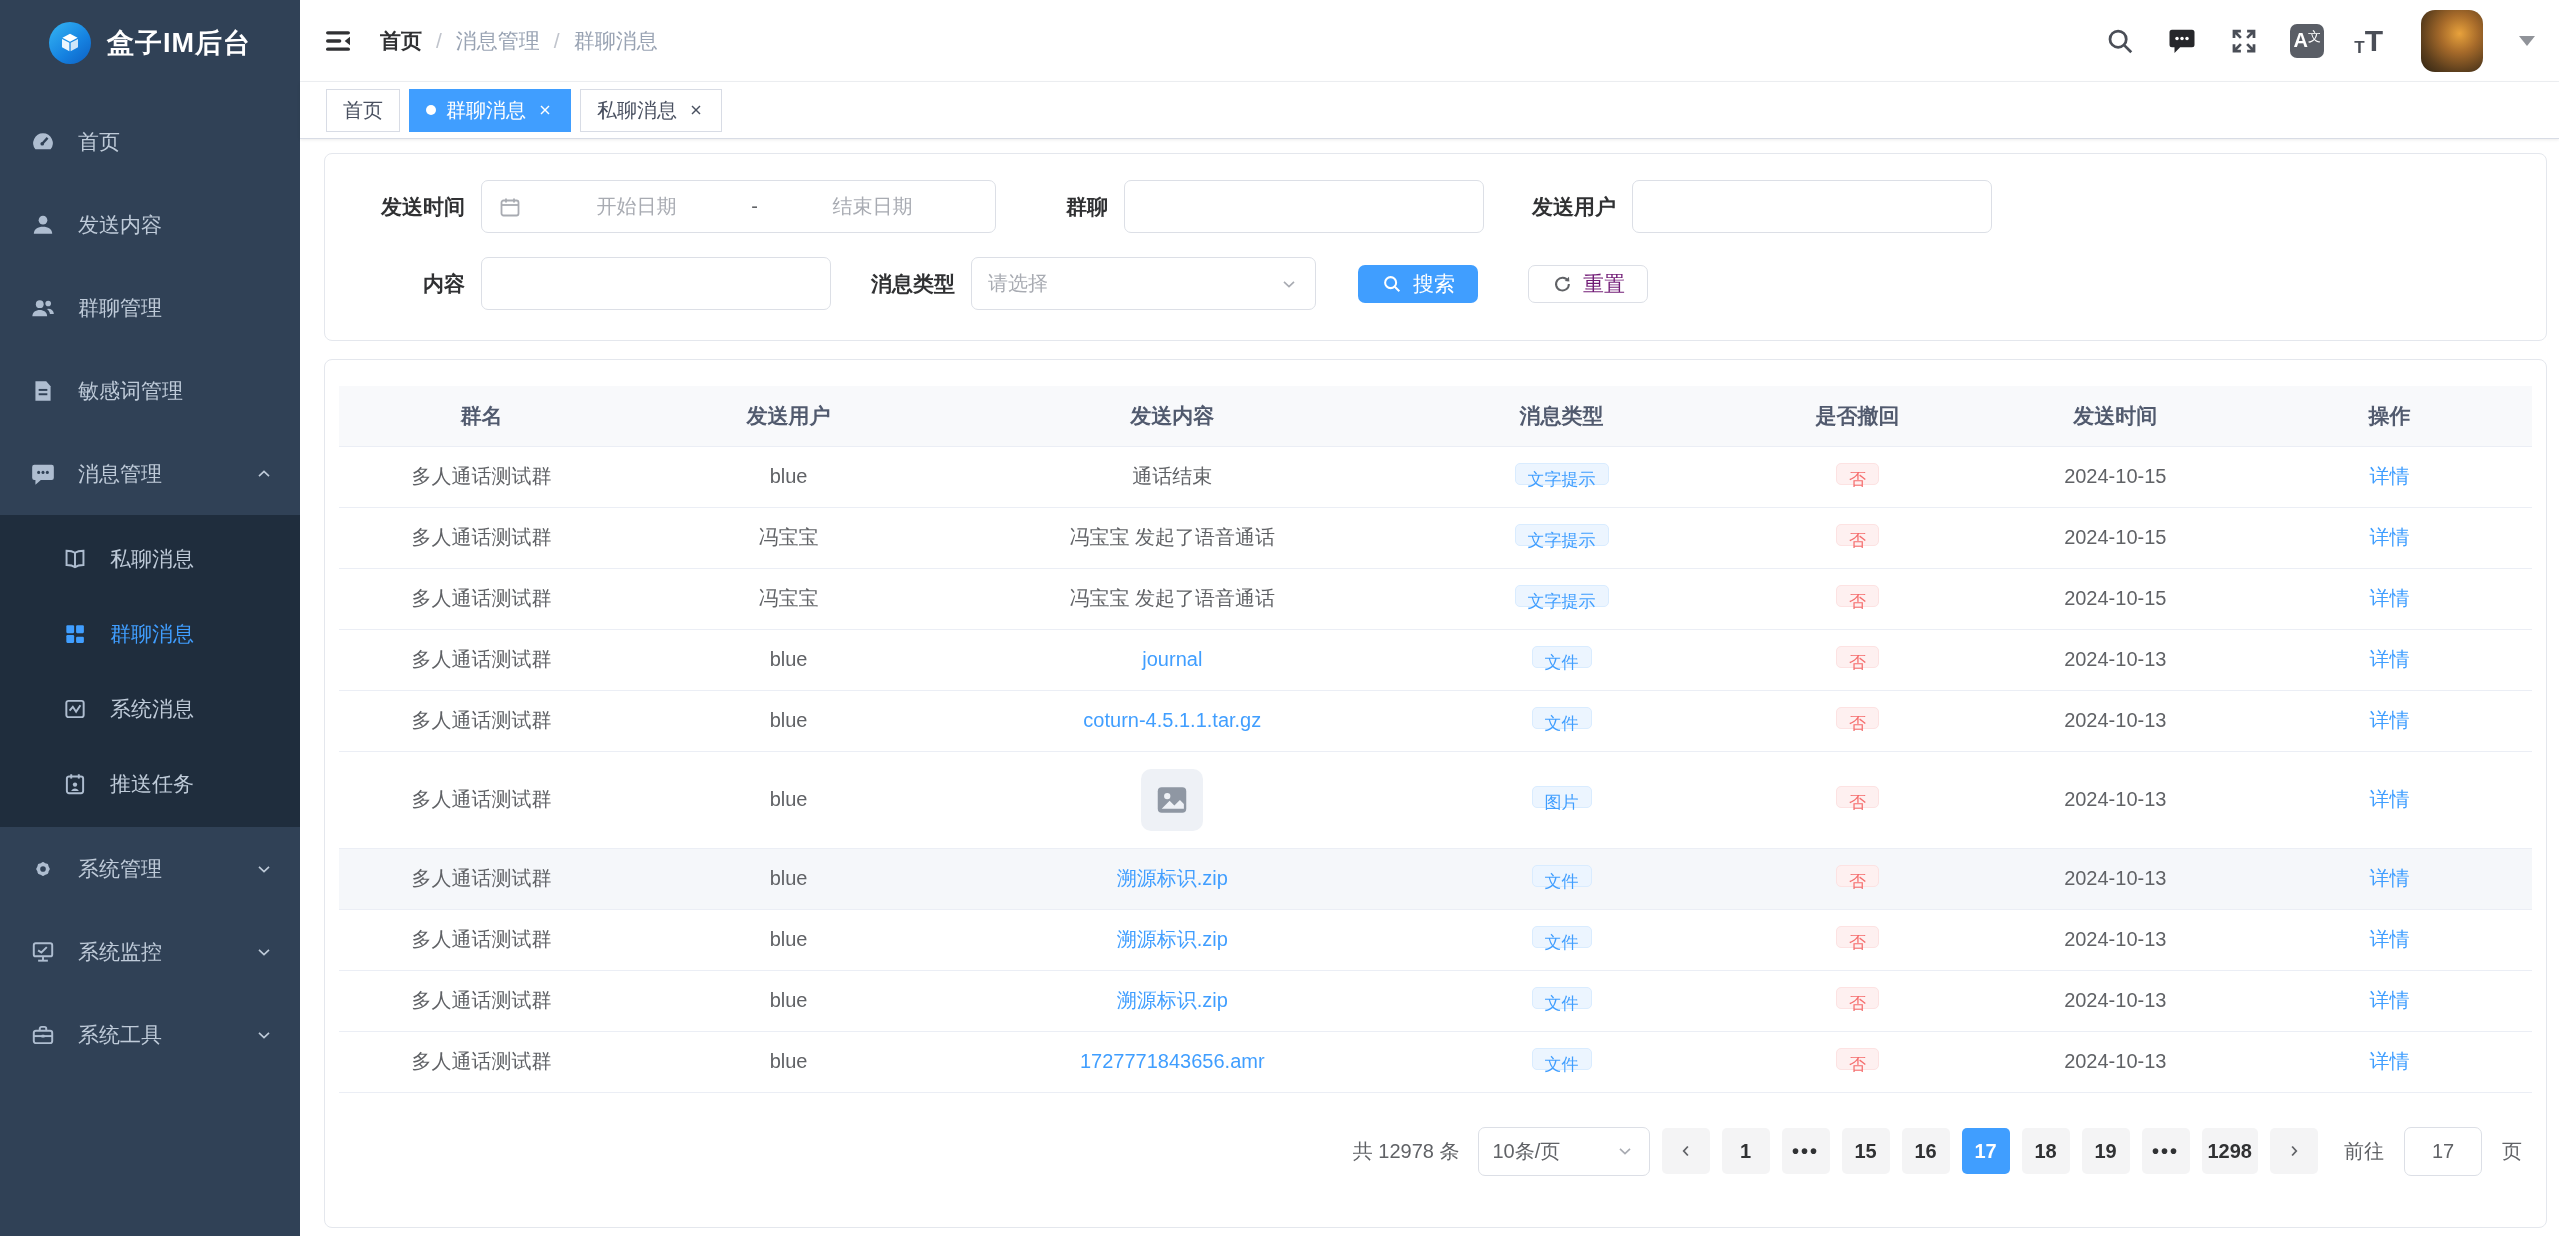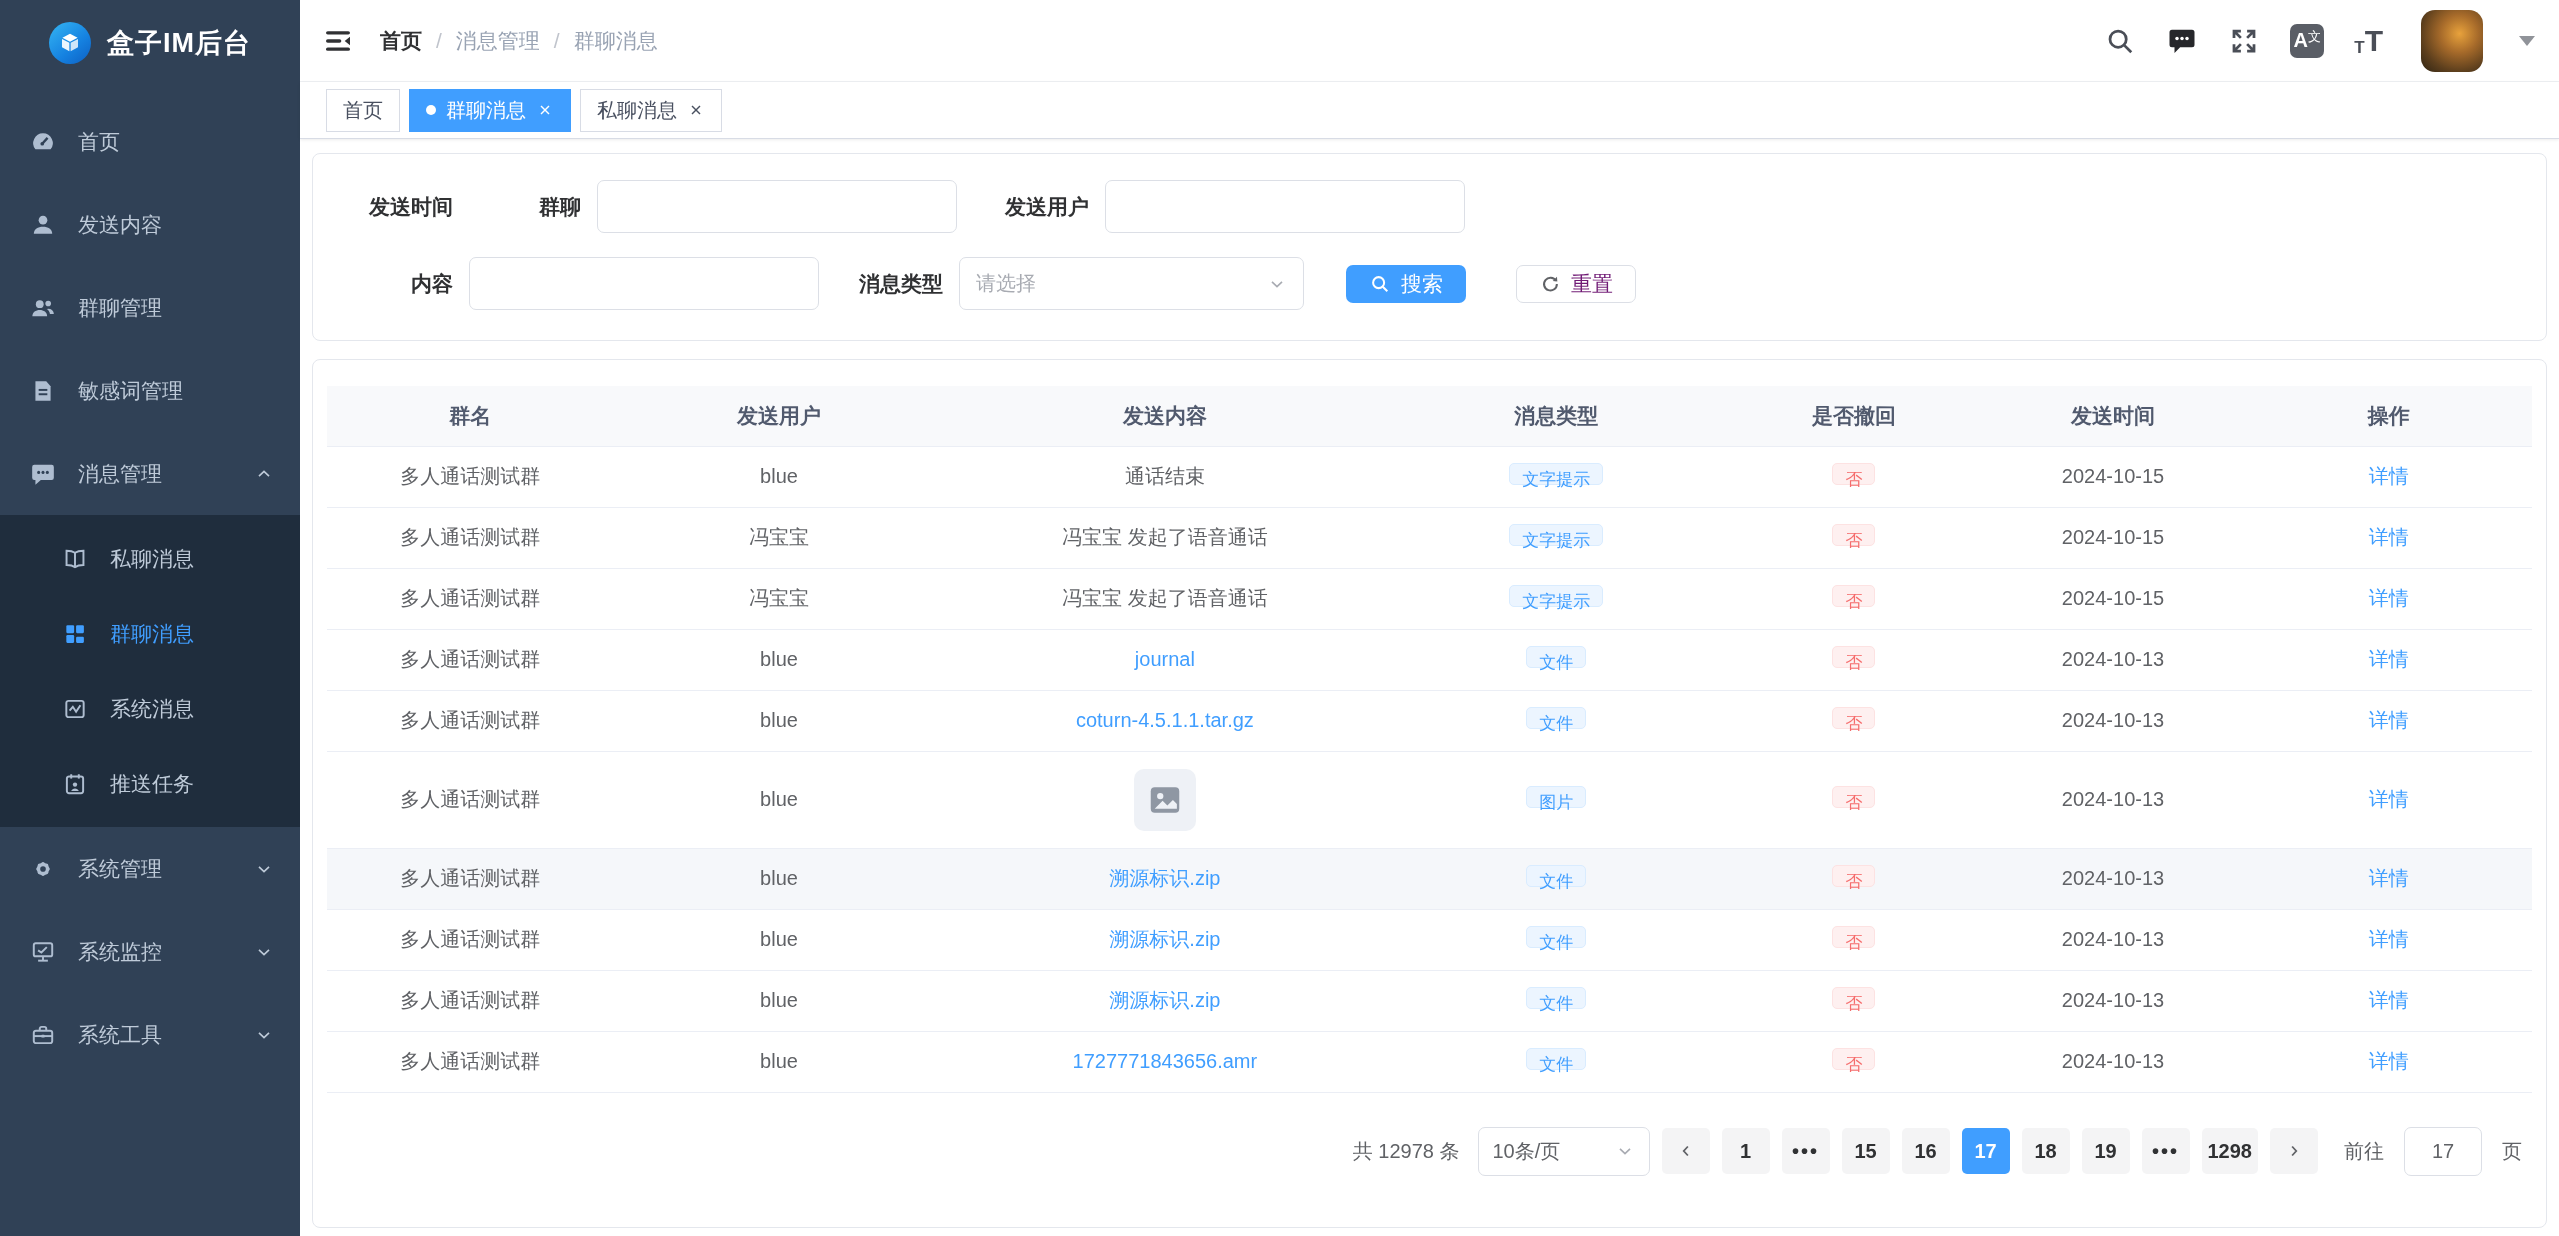--- a/index.html
+++ b/index.html
@@ -62,21 +62,21 @@
     background:#fff; flex:0 0 57px; }
   .tab { height:43px; display:flex; align-items:center; padding:0 16px; gap:10px;
     border:1px solid #d8dce5; background:#fff; color:#495060; font-size:20px; cursor:pointer; }
   .tab.active { background:#409eff; border-color:#409eff; color:#fff; }
   .tab-dot { width:10px; height:10px; border-radius:50%; background:#fff; }
   .tab-close { width:18px; height:18px; display:flex; align-items:center; justify-content:center; }
   .tab-close svg { width:16px; height:16px; }
 
   
   .content { flex:1; padding:14px 12px 8px; display:flex; flex-direction:column; min-height:0; }
-  .card { border:1px solid #e4e7ed; border-radius:8px; background:#fff; }
+  .card { border:1px solid #e4e7ed; border-radius:8px; background:#fff;margin-left:12px; }
   .filter-card { padding:26px 30px 30px; margin-bottom:18px; }
   .f-row { display:flex; align-items:center; }
   .f-row + .f-row { margin-top:24px; }
   .f-label { width:110px; text-align:right; margin-right:16px; font-size:21px;
     font-weight:700; color:#303133; white-space:nowrap; }
   .inp { height:53px; border:1px solid #dcdfe6; border-radius:7px; background:#fff;
     font-size:20px; color:#606266; padding:0 16px; outline:none; }
   .date-range { width:515px; height:53px; border:1px solid #dcdfe6; border-radius:7px;
     display:flex; align-items:center; padding:0 16px; gap:8px; cursor:pointer; }
   .dr-ph { flex:1; text-align:center; color:#a8abb2; font-size:20px; }
@@ -413,20 +413,33 @@
             </svg>
         </span>
       </div>
     </div>
 
     <div class="content">
 
       <section class="card filter-card">
         <div class="f-row">
           <span class="f-label">发送时间</span>
+          <div class="date-range">
+            <span class="cal-ic">
+              <svg viewBox="0 0 24 24">
+                  <rect x="3.5" y="5.5" width="17" height="15" rx="2" fill="none" stroke="currentColor" stroke-width="1.8"></rect>
+                  <line x1="8" y1="3.5" x2="8" y2="7.5" stroke="currentColor" stroke-width="1.8"></line>
+                  <line x1="16" y1="3.5" x2="16" y2="7.5" stroke="currentColor" stroke-width="1.8"></line>
+                  <line x1="3.5" y1="10" x2="20.5" y2="10" stroke="currentColor" stroke-width="1.8"></line>
+                </svg>
+            </span>
+            <span class="dr-ph">开始日期</span>
+            <span class="dr-sep">-</span>
+            <span class="dr-ph">结束日期</span>
+          </div>
           <span class="f-label ml-70" style="width:auto">群聊</span>
           <input class="inp w-360" type="text" style="">
           <span class="f-label ml-48" style="width:auto">发送用户</span>
           <input class="inp w-360" type="text" style="">
         </div>
 
         <div class="f-row">
           <span class="f-label">内容</span>
           <input class="inp w-350" type="text" style="">
           <span class="f-label ml-40" style="width:auto">消息类型</span>

